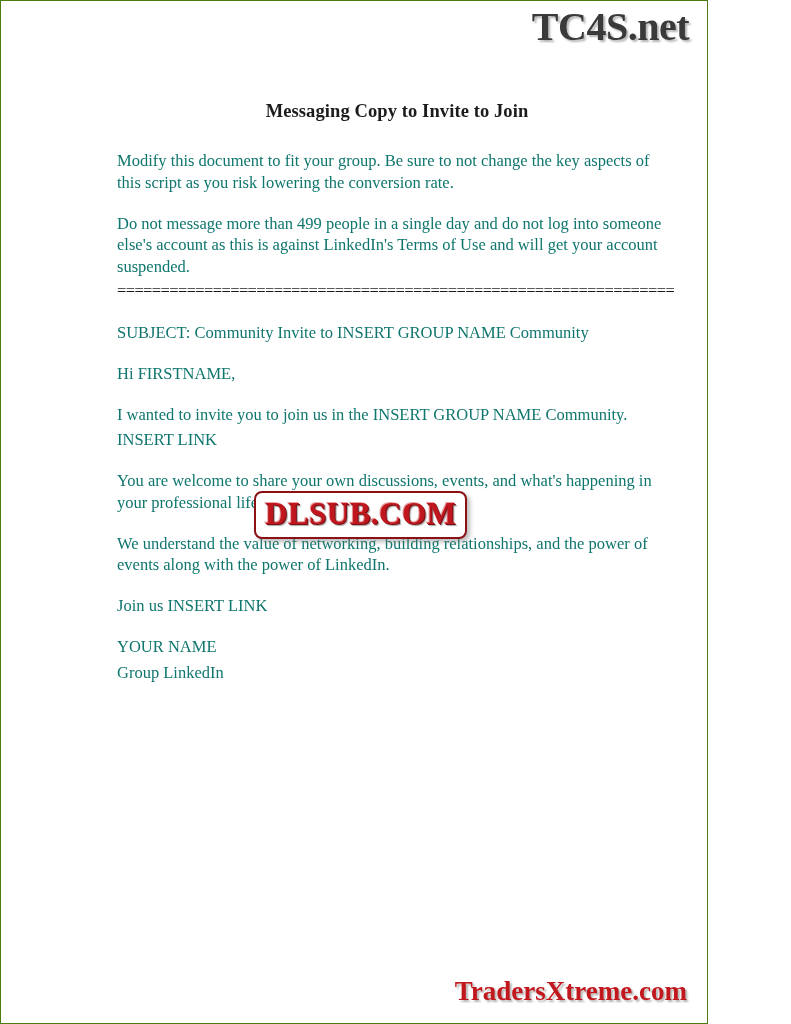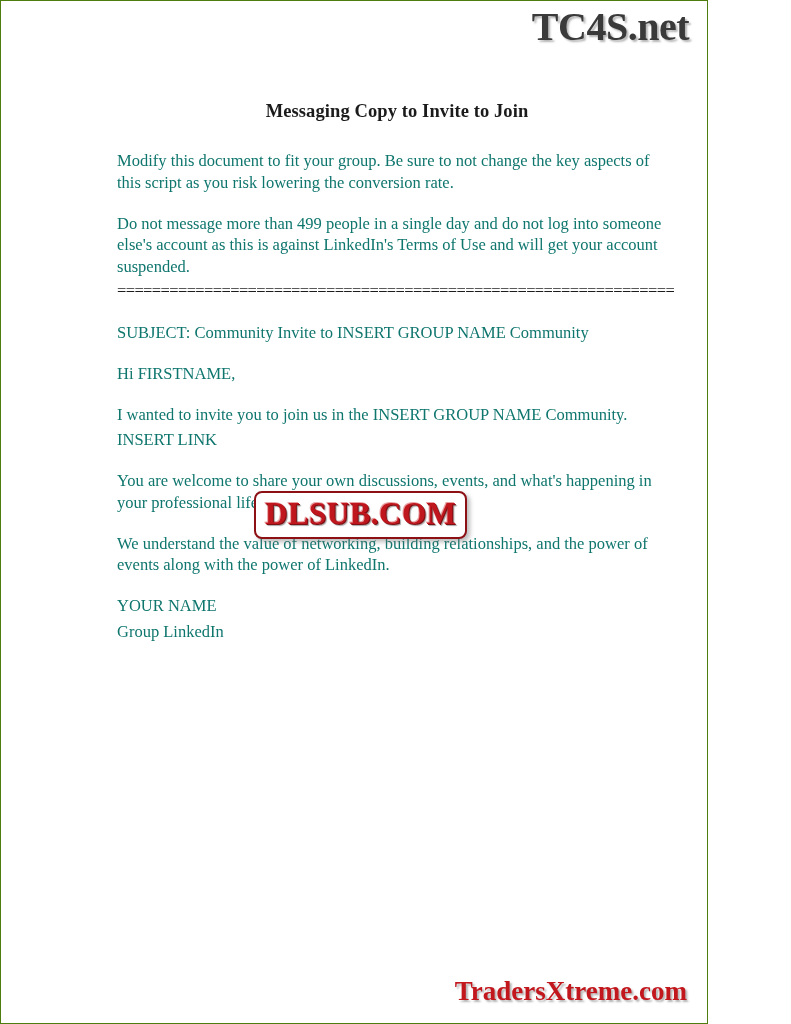--- a/index.html
+++ b/index.html
@@ -136,20 +136,21 @@
 
     <p class="para tight">I wanted to invite you to join us in the INSERT GROUP NAME Community.</p>
 
     <p class="para">INSERT LINK</p>
 
 
     <p class="para">You are welcome to share your own discussions, events, and what's happening in your professional life...</p>
 
     <p class="para">We understand the value of networking, building relationships, and the power of events along with the power of LinkedIn.</p>
 
+    <p class="para">Join us INSERT LINK</p>
 
     <p class="para tight">YOUR NAME</p>
 
     <p class="para">Group LinkedIn</p>
 
   </div>
 
   <div class="watermark">DLSUB.COM</div>
 
   <div class="brand-bottom">TradersXtreme.com</div>

